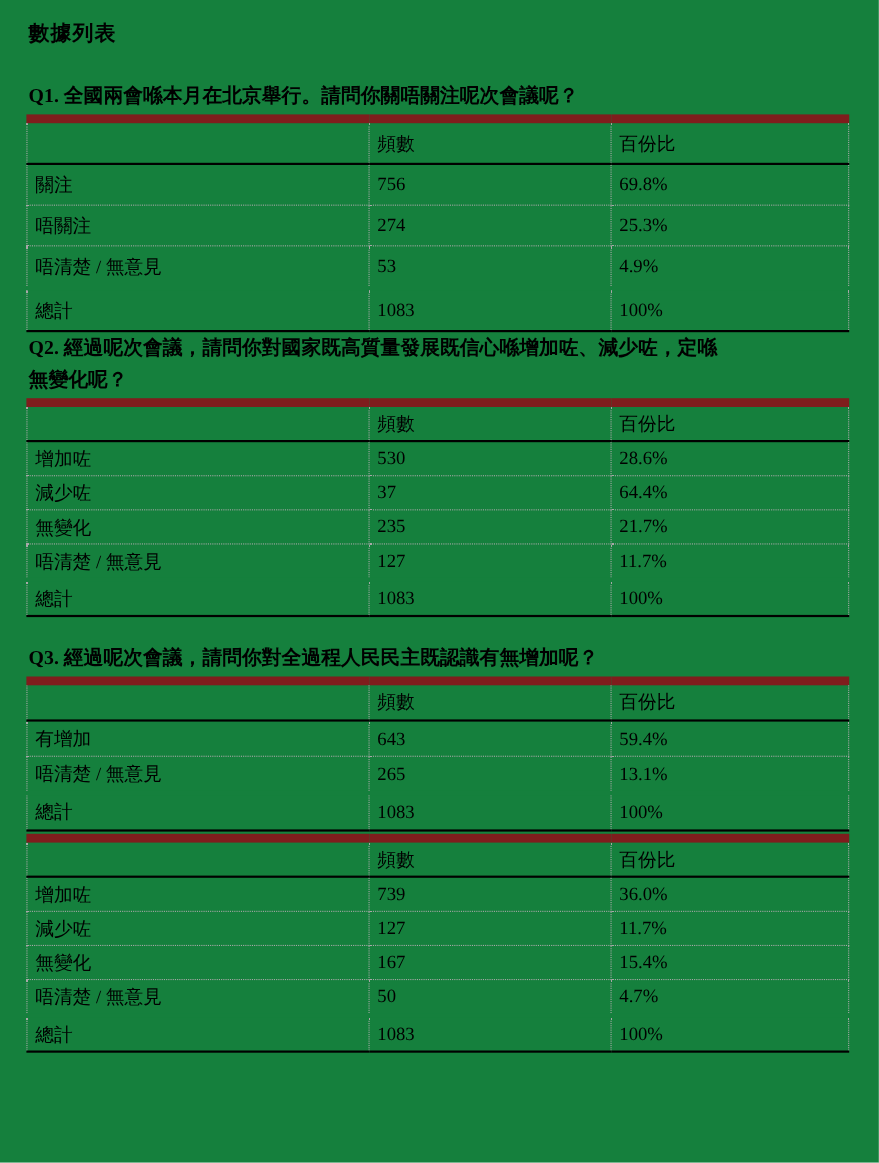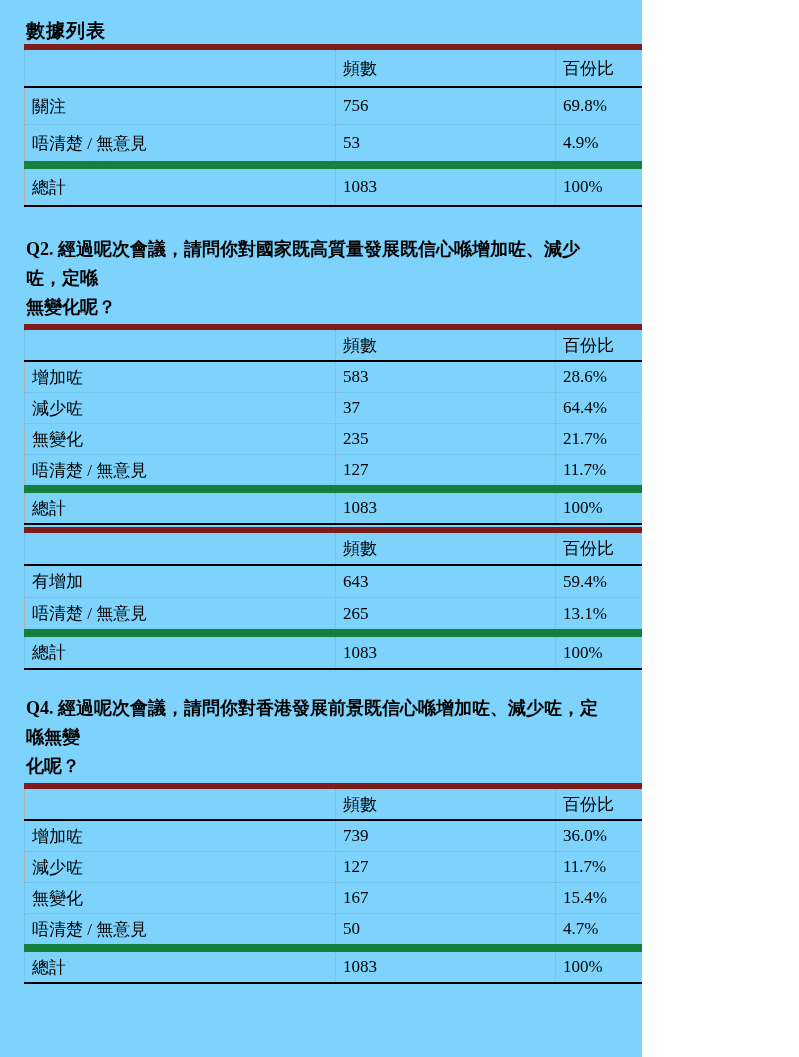--- a/index.html
+++ b/index.html
@@ -4,97 +4,103 @@
 <style>
   html, body {
     margin: 0;
     padding: 0;
     background: #ffffff;
     color: #000000;
     font-family: "Liberation Serif", "DejaVu Serif", serif;
   }
   .page {
     position: relative;
-    width: 642px;
+    width: 799px;
     height: 1057px;
     box-sizing: border-box;
     padding: 20px 28px 0 24px;
-    background: #7dd3fc;
+    background: #15803d;
     overflow: hidden;
   }
   .doc-title {
     margin: 0 0 0 2px;
     font-size: 19px;
     line-height: 22px;
     font-weight: 700;
     letter-spacing: 1px;
   }
   .question-label {
     margin: 0 0 0 2px;
     font-size: 18px;
     line-height: 29px;
     font-weight: 700;
     white-space: pre-line;
   }
   .q1 { margin-top: 31px; }
-  .q2 { margin-top: 28px; }
+  .q2 { }
   .q3 { margin-top: 23px; }
   .q4 { margin-top: 24px; }
   table.data {
     border-collapse: collapse;
     table-layout: fixed;
     width: 747px;
     margin-top: 2px;
     font-size: 17px;
   }
   table.data td {
     border: 1px dotted #a8a8a8;
     padding: 2px 7px;
     vertical-align: middle;
     overflow: hidden;
     white-space: nowrap;
   }
   tr.header-row td {
-    border-top: 6px solid #7f1d1d;
+    border-top: 8px solid #7f1d1d;
     border-bottom: 2px solid #000000;
   }
   tr.total-row td {
-    border-top: 8px solid #15803d;
+    border-top: 4px solid #15803d;
     border-bottom: 2px solid #000000;
   }
   table.t1 td { height: 32px; }
   table.t2 td { height: 26px; }
   table.t3 td { height: 27px; }
   table.t4 td { height: 26px; }
 </style>
 </head>
 <body>
 
 <div class="page">
 
   <h1 class="doc-title">數據列表</h1>
 
+  <h2 class="question-label q1">Q1. 全國兩會喺本月在北京舉行。請問你關唔關注呢次會議呢？</h2>
   <table class="data t1">
     <colgroup>
         <col style="width:311px">
         <col style="width:220px">
         <col style="width:216px">
       </colgroup>
     <tbody>
       <tr class="header-row">
         <td></td>
         <td>頻數</td>
         <td>百份比</td>
       </tr>
       <tr>
         <td>關注</td>
         <td>756</td>
         <td>69.8%</td>
       </tr>
       <tr>
+        <td>唔關注</td>
+        <td>274</td>
+        <td>25.3%</td>
+      </tr>
+      <tr>
         <td>唔清楚 / 無意見</td>
         <td>53</td>
         <td>4.9%</td>
       </tr>
       <tr class="total-row">
         <td>總計</td>
         <td>1083</td>
         <td>100%</td>
       </tr>
     </tbody>
@@ -109,21 +115,21 @@
         <col style="width:216px">
       </colgroup>
     <tbody>
       <tr class="header-row">
         <td></td>
         <td>頻數</td>
         <td>百份比</td>
       </tr>
       <tr>
         <td>增加咗</td>
-        <td>583</td>
+        <td>530</td>
         <td>28.6%</td>
       </tr>
       <tr>
         <td>減少咗</td>
         <td>37</td>
         <td>64.4%</td>
       </tr>
       <tr>
         <td>無變化</td>
         <td>235</td>
@@ -135,20 +141,21 @@
         <td>11.7%</td>
       </tr>
       <tr class="total-row">
         <td>總計</td>
         <td>1083</td>
         <td>100%</td>
       </tr>
     </tbody>
   </table>
 
+  <h2 class="question-label q3">Q3. 經過呢次會議，請問你對全過程人民民主既認識有無增加呢？</h2>
   <table class="data t3">
     <colgroup>
         <col style="width:311px">
         <col style="width:220px">
         <col style="width:216px">
       </colgroup>
     <tbody>
       <tr class="header-row">
         <td></td>
         <td>頻數</td>
@@ -165,22 +172,20 @@
         <td>13.1%</td>
       </tr>
       <tr class="total-row">
         <td>總計</td>
         <td>1083</td>
         <td>100%</td>
       </tr>
     </tbody>
   </table>
 
-  <h2 class="question-label q4">Q4. 經過呢次會議，請問你對香港發展前景既信心喺增加咗、減少咗，定喺無變
-化呢？</h2>
   <table class="data t4">
     <colgroup>
         <col style="width:311px">
         <col style="width:220px">
         <col style="width:216px">
       </colgroup>
     <tbody>
       <tr class="header-row">
         <td></td>
         <td>頻數</td>

